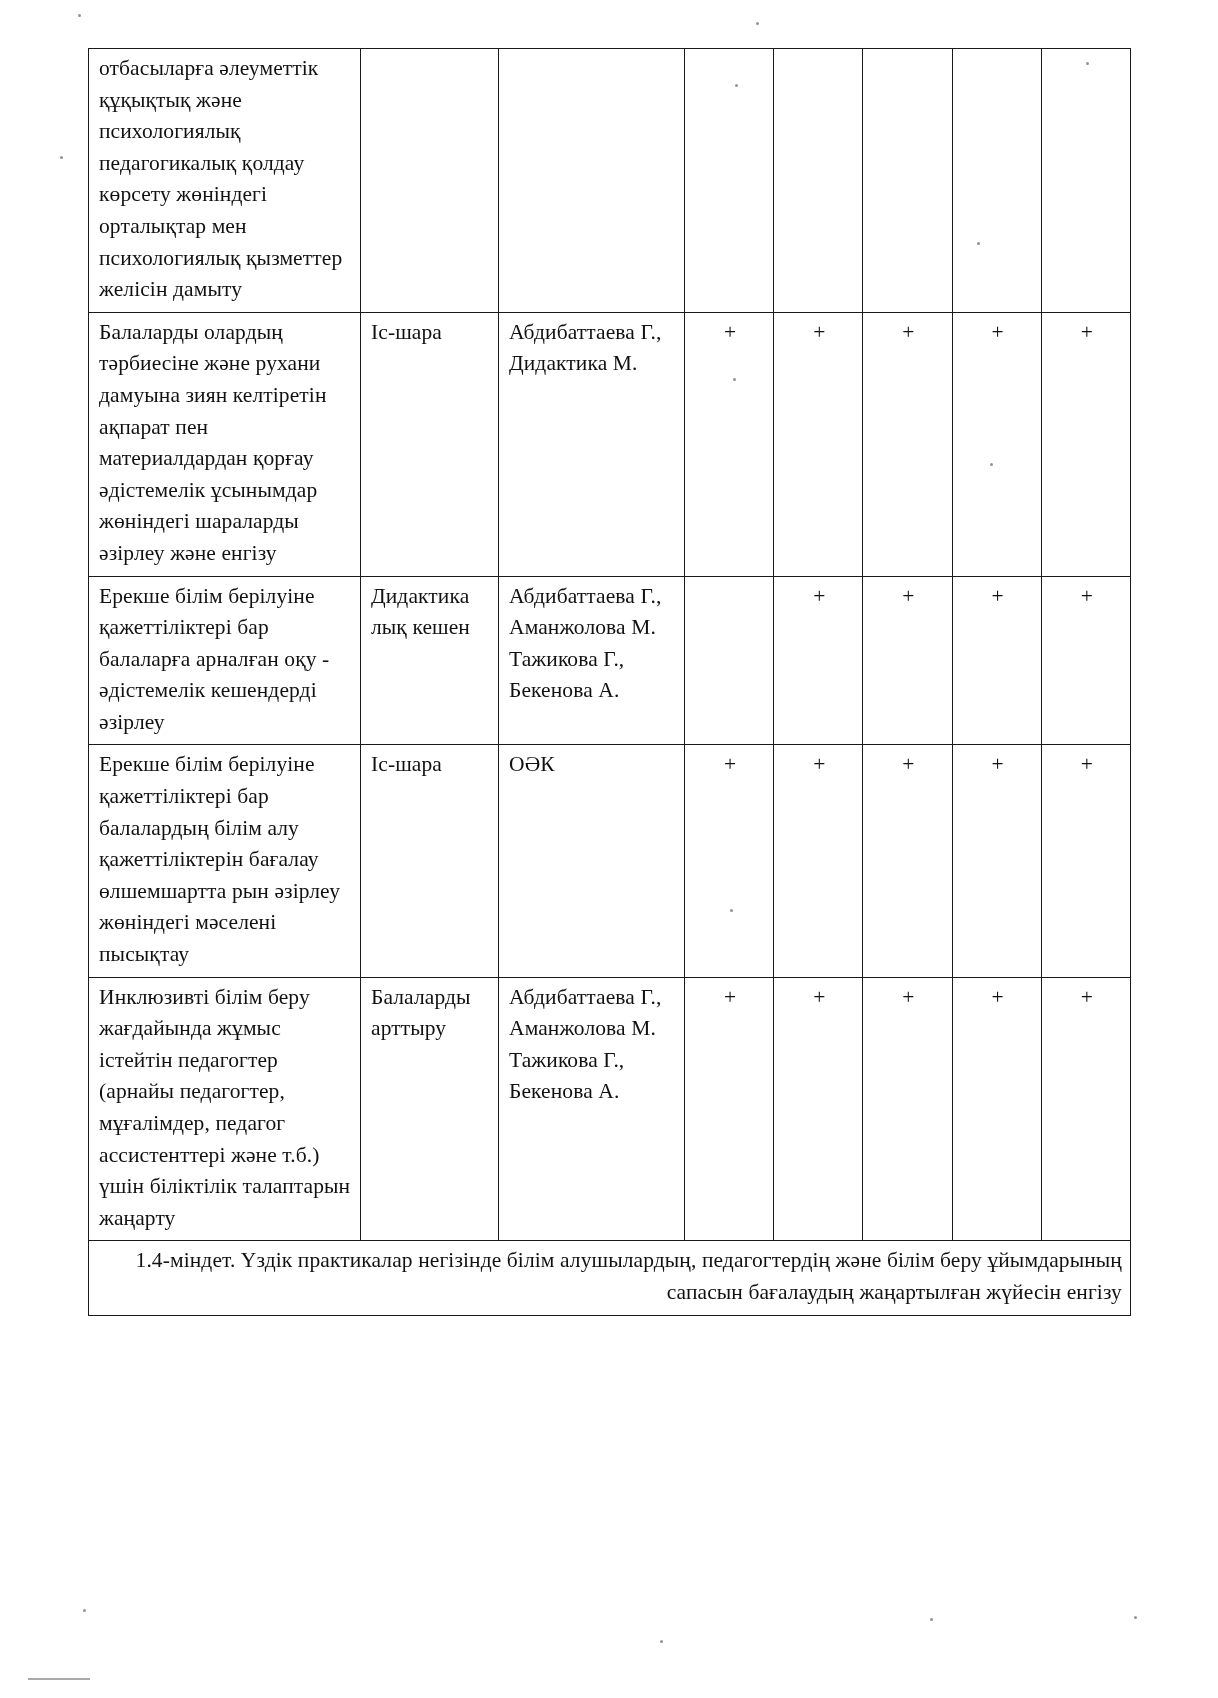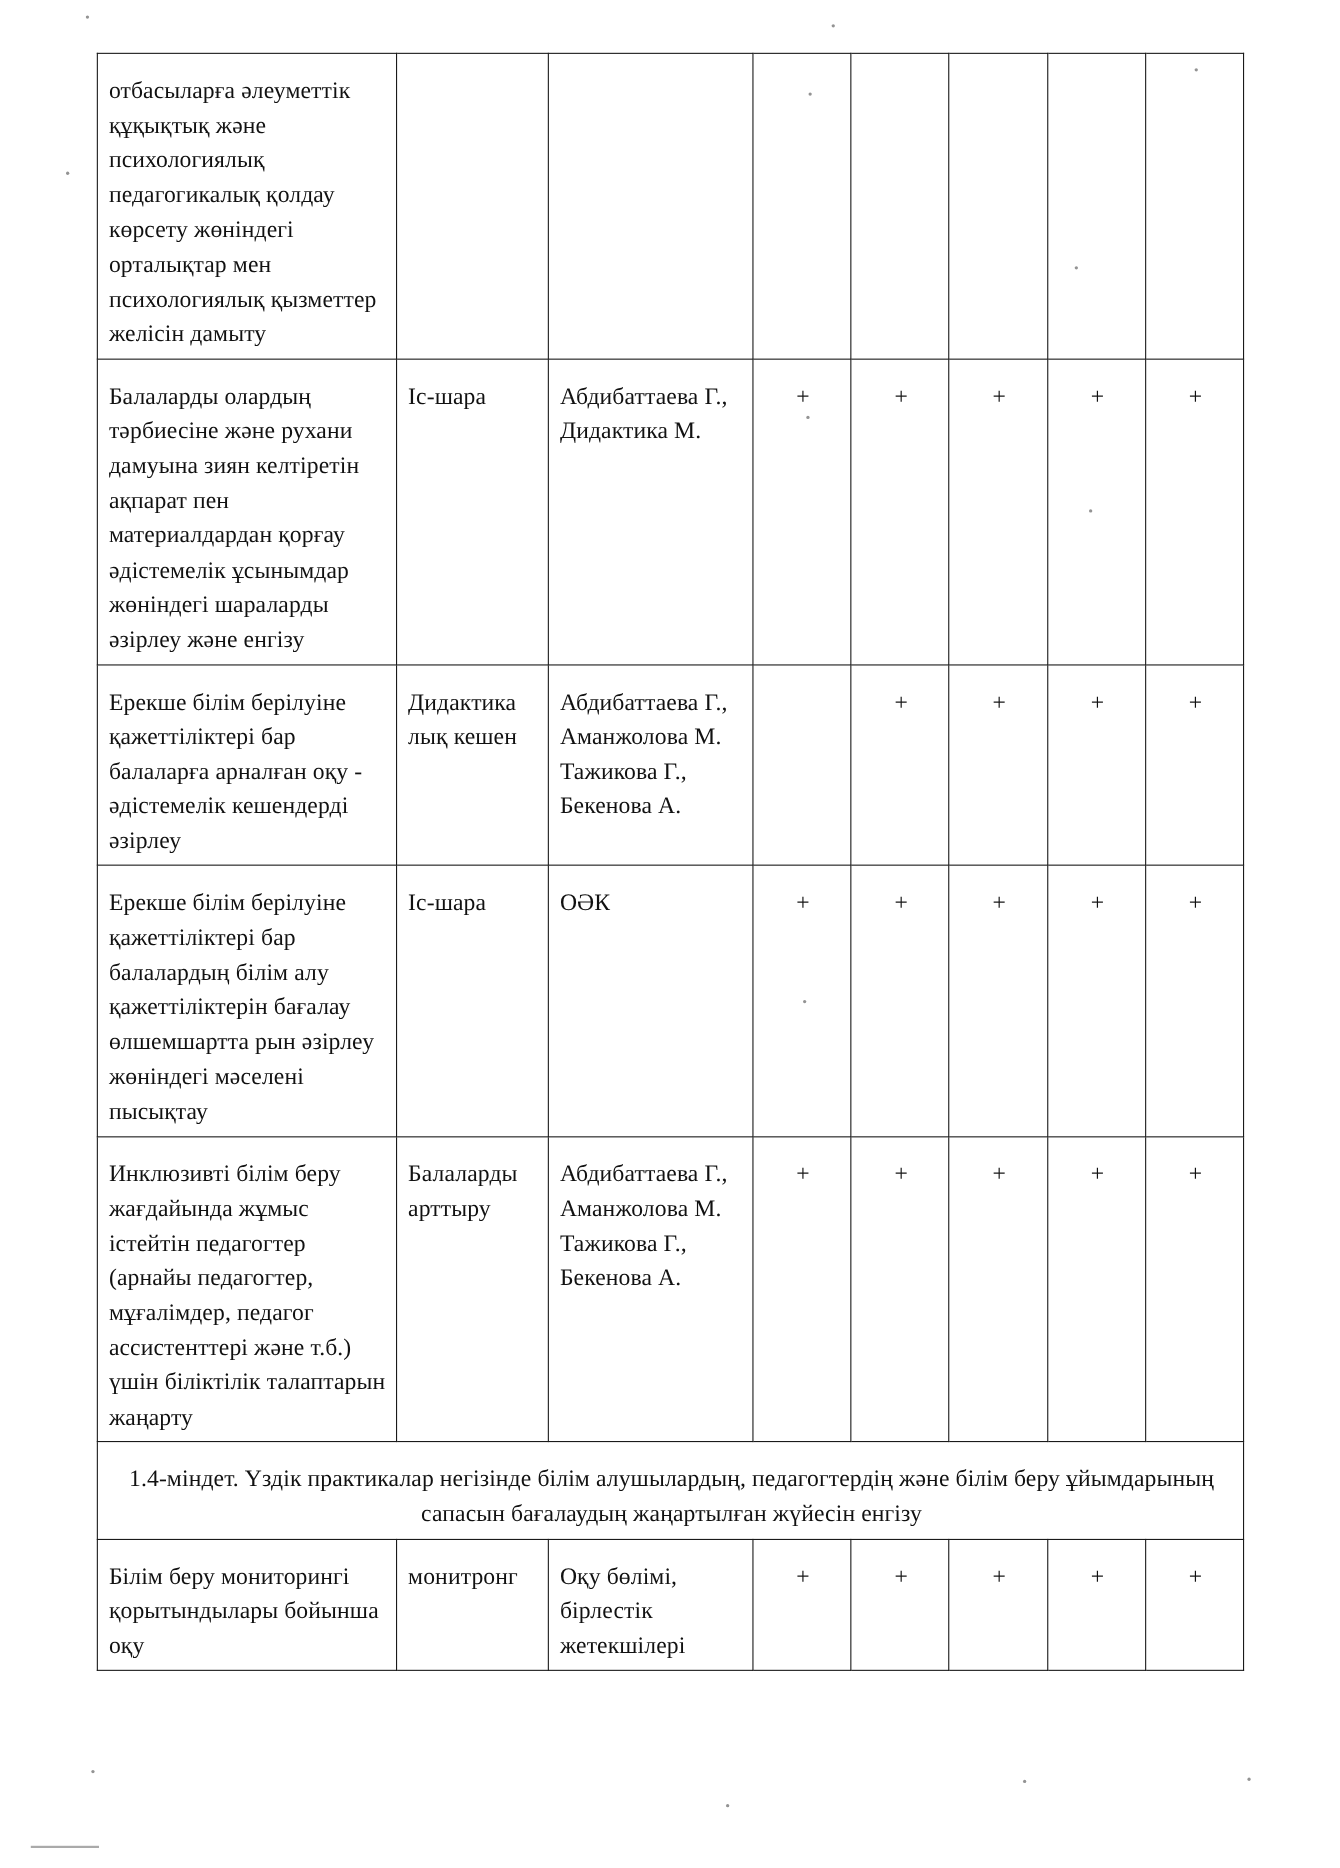--- a/index.html
+++ b/index.html
@@ -41,21 +41,21 @@
 
   table.doc-table {
     border-collapse: collapse;
     width: 1042px;
     table-layout: fixed;
   }
 
   table.doc-table td {
     border: 1.6px solid #1a1a1a;
     vertical-align: top;
-    padding: 18px 8px 6px 10px;
+    padding: 4px 8px 6px 10px;
     font-size: 21.5px;
     line-height: 1.47;
     letter-spacing: .1px;
   }
 
   
   col.c-activity { width: 272px; }
   col.c-type     { width: 138px; }
   col.c-resp     { width: 186px; }
   col.c-mark     { width: 89.2px; }
@@ -66,21 +66,21 @@
   td.cell-mark {
     text-align: center;
     font-size: 23px;
     padding-top: 5px;
   }
 
   
   tr.row-continued td { border-top: 1.6px solid #1a1a1a; }
 
   td.section-header {
-    text-align: center;
+    text-align: right;
     padding: 12px 22px 16px 22px;
     font-size: 21px;
     line-height: 1.5;
   }
 
   
   .margin-dash {
     position: absolute;
     left: 28px;
     bottom: 18px;
@@ -176,27 +176,17 @@
           <td class="cell-mark">+</td>
           <td class="cell-mark">+</td>
           <td class="cell-mark">+</td>
           <td class="cell-mark">+</td>
         </tr>
 
         <tr>
           <td class="section-header" colspan="8">1.4-міндет. Үздік практикалар негізінде білім алушылардың, педагогтердің және білім беру ұйымдарының сапасын бағалаудың жаңартылған жүйесін енгізу</td>
         </tr>
 
-        <tr>
-          <td class="cell-activity">Білім беру мониторингі қорытындылары бойынша оқу</td>
-          <td class="cell-type">монитронг</td>
-          <td class="cell-resp">Оқу бөлімі, бірлестік жетекшілері</td>
-          <td class="cell-mark">+</td>
-          <td class="cell-mark">+</td>
-          <td class="cell-mark">+</td>
-          <td class="cell-mark">+</td>
-          <td class="cell-mark">+</td>
-        </tr>
 
       </tbody>
     </table>
   </div>
 </div>
 
 </body></html>

